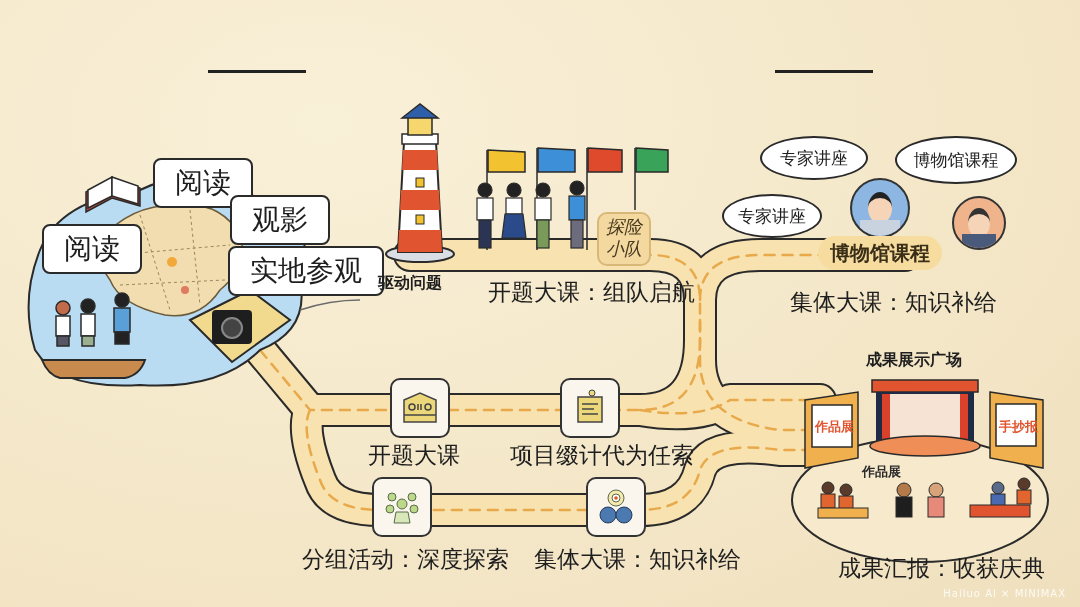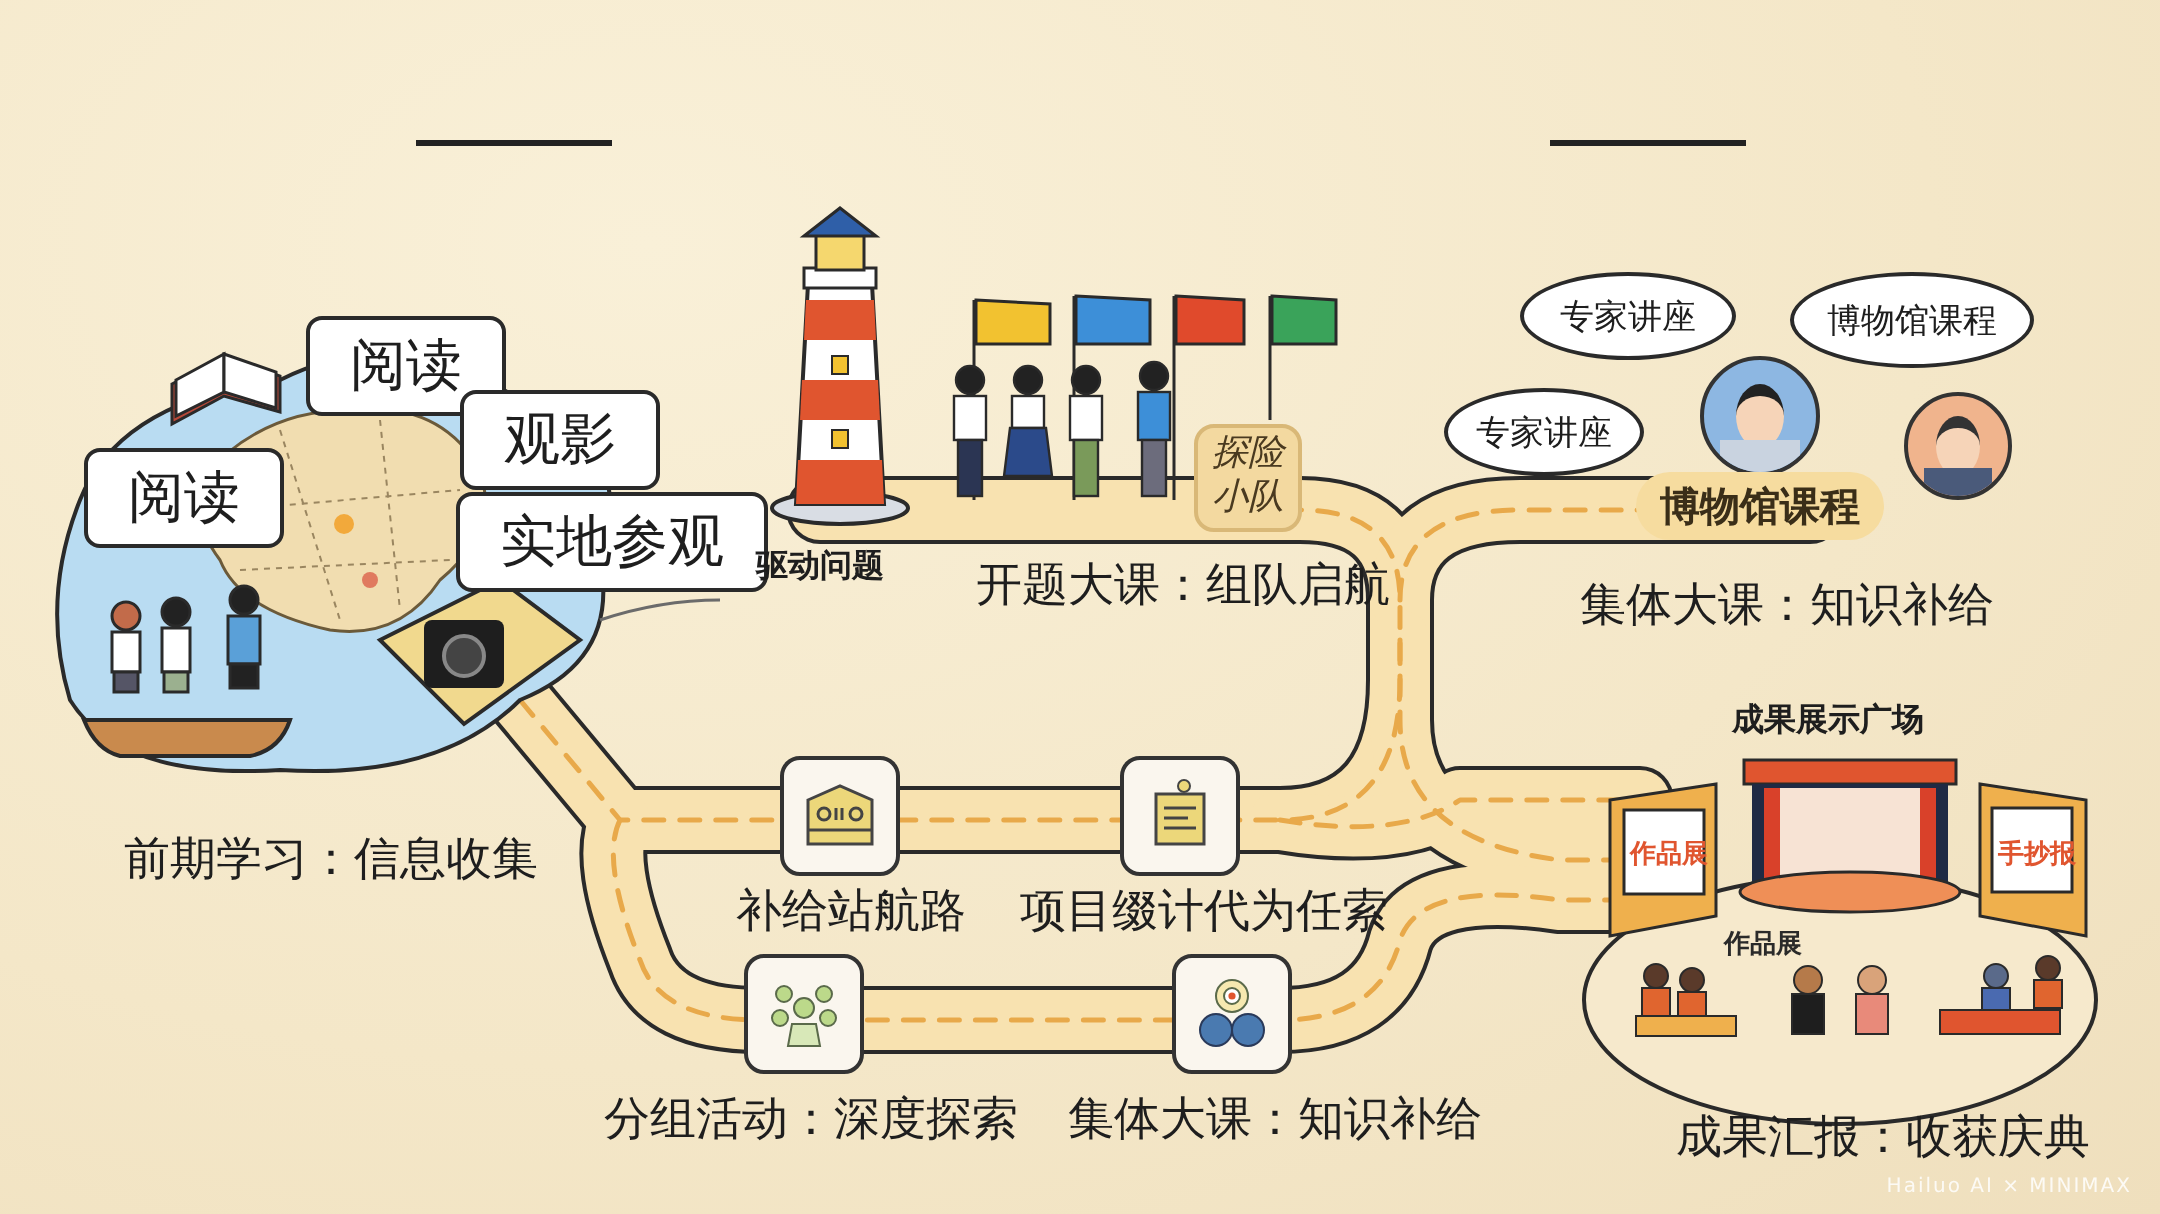--- a/index.html
+++ b/index.html
@@ -160,21 +160,20 @@
     </g>
   </svg>
 
   <div class="title-line" style="left:208px;width:98px;"></div>
   <div class="title-line" style="left:775px;width:98px;"></div>
 
   <div class="bubble" style="left:153px;top:158px;">阅读</div>
   <div class="bubble" style="left:42px;top:224px;">阅读</div>
   <div class="bubble" style="left:230px;top:195px;">观影</div>
   <div class="bubble" style="left:228px;top:246px;">实地参观</div>
-  <div class="label" style="left:62px;top:414px;">前期学习：信息收集</div>
 
   <div class="label bold" style="left:378px;top:273px;">驱动问题</div>
 
   <div class="tag" style="left:597px;top:212px;width:50px;height:48px;padding-top:2px;">
     <div>探险</div>
     <div>小队</div>
   </div>
   <div class="label" style="left:488px;top:277px;">开题大课：组队启航</div>
 
   <div class="cloud" style="left:760px;top:136px;width:104px;height:40px;">专家讲座</div>
@@ -194,21 +193,21 @@
   <div class="node" style="left:390px;top:378px;">
     <svg width="40" height="36" viewBox="0 0 40 36">
       <path d="M4 10 L20 3 L36 10 L36 32 L4 32 Z" fill="#ecd77a" stroke="#444" stroke-width="1.5"></path>
       <circle cx="12" cy="17" r="3" fill="none" stroke="#444" stroke-width="1.5"></circle>
       <line x1="18" y1="14" x2="18" y2="20" stroke="#444" stroke-width="1.5"></line>
         <line x1="21" y1="14" x2="21" y2="20" stroke="#444" stroke-width="1.5"></line>
       <circle cx="28" cy="17" r="3" fill="none" stroke="#444" stroke-width="1.5"></circle>
       <line x1="4" y1="25" x2="36" y2="25" stroke="#444" stroke-width="1.5"></line>
     </svg>
   </div>
-  <div class="label" style="left:368px;top:440px;">补给站航路</div>
+  <div class="label" style="left:368px;top:440px;">开题大课</div>
 
   <div class="node" style="left:560px;top:378px;">
     <svg width="40" height="40" viewBox="0 0 40 40">
       <circle cx="22" cy="5" r="3" fill="#ecd77a" stroke="#444"></circle>
       <path d="M8 9 L32 9 L32 34 L8 34 Z" fill="#ecd77a" stroke="#444" stroke-width="1.5"></path>
       <line x1="12" y1="16" x2="28" y2="16" stroke="#444" stroke-width="1.5"></line>
       <line x1="12" y1="21" x2="24" y2="21" stroke="#444" stroke-width="1.5"></line>
       <line x1="12" y1="26" x2="28" y2="26" stroke="#444" stroke-width="1.5"></line>
     </svg>
   </div>

